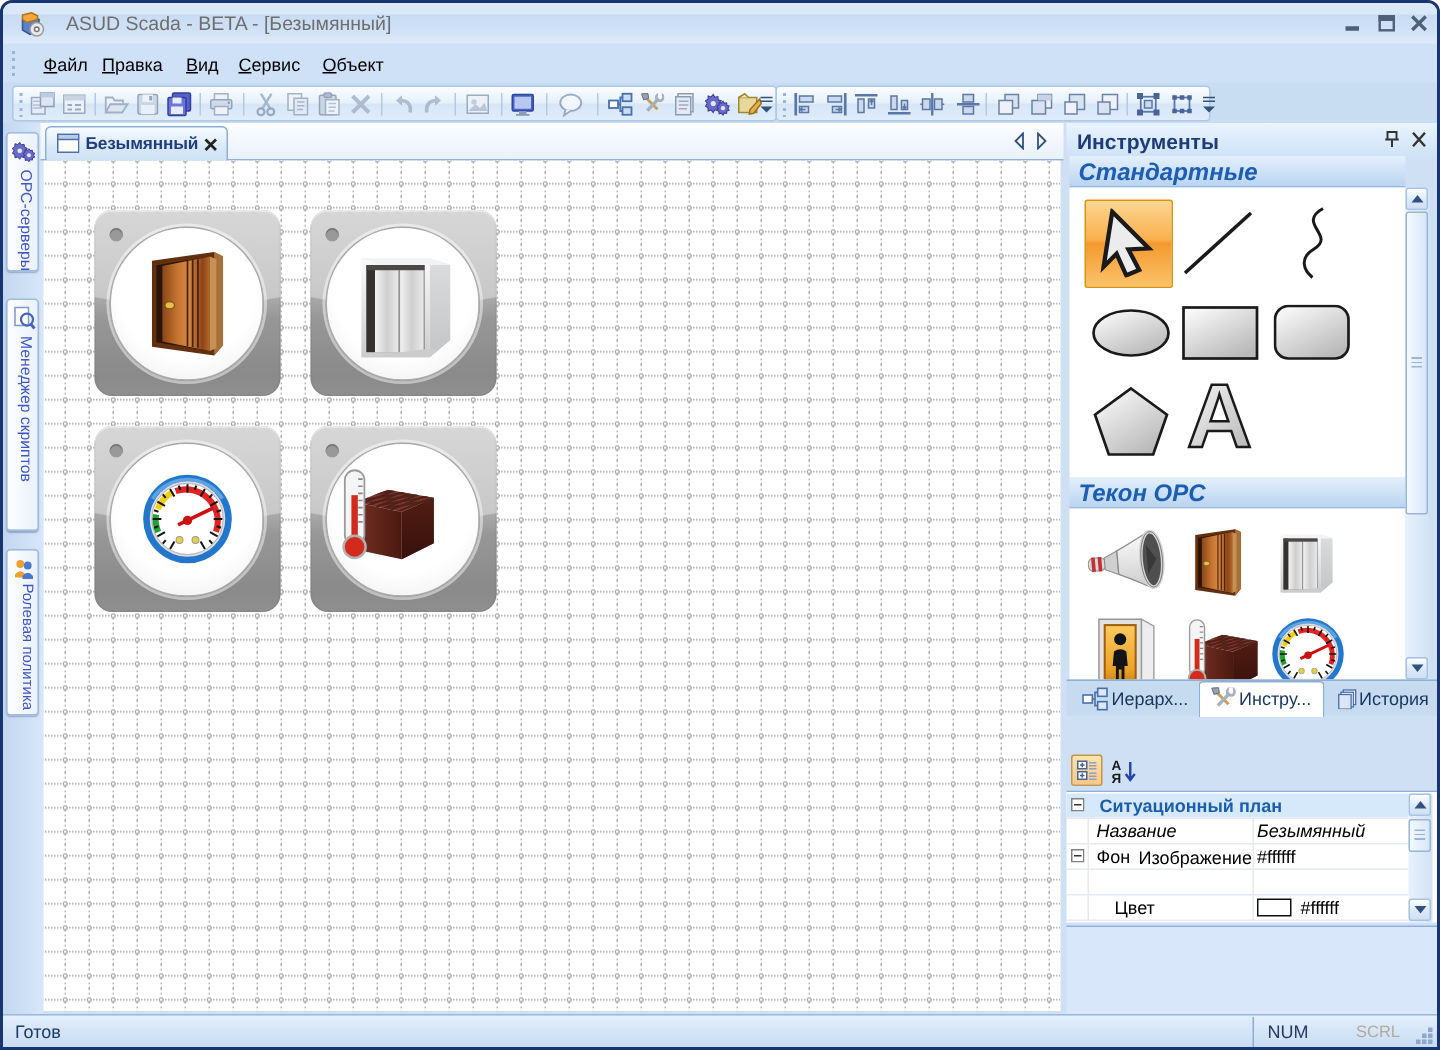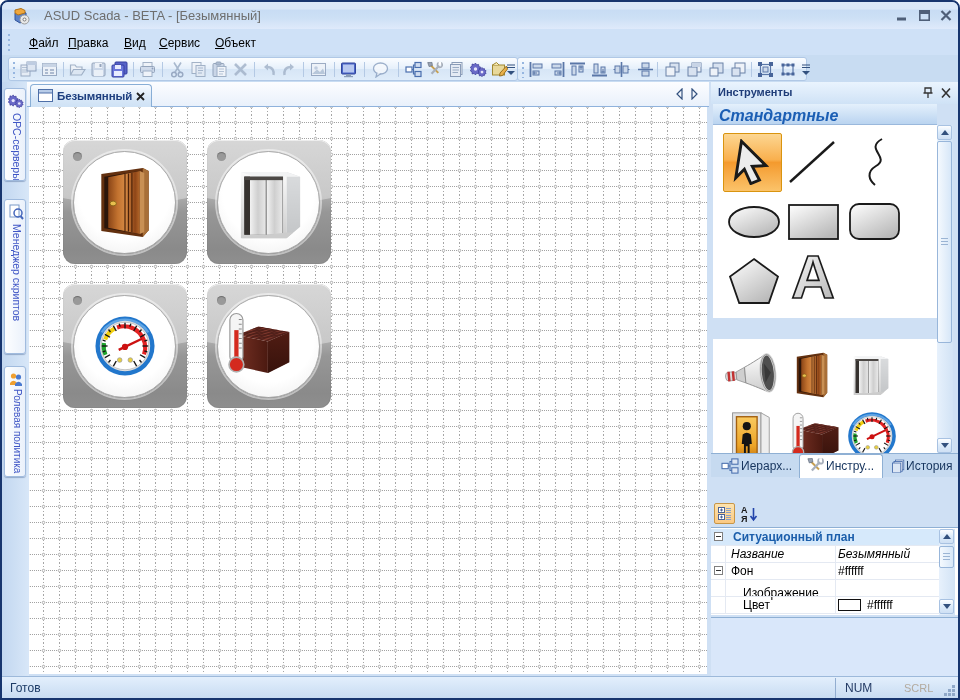--- a/index.html
+++ b/index.html
@@ -46,21 +46,21 @@
   background:linear-gradient(#fcfdff,#e9f1fb); border-bottom:1px solid #8fb2dc; }
 #doctab { position:absolute; left:3px; top:2px; width:122px; height:23px;
   background:linear-gradient(#f8fbff,#d9e8f8 60%,#cfe2f5); border:1px solid #88aed6; border-bottom:none;
   border-radius:4px 4px 0 0; }
 #doctab .txt { position:absolute; left:26px; top:4.5px; font-size:11.5px; font-weight:bold; color:#1e3f7f; letter-spacing:-0.1px; }
 #canvas { position:absolute; left:2px; top:25px; width:678px; height:567px; background:#fff; }
 
 
 #rightcol { left:709px; top:0; width:247px; height:594px; }
 .caption { position:absolute; left:0; width:247px; height:22px;
-  background:linear-gradient(#eaf4fe,#cfe2f6); font-size:11px; font-weight:bold; color:#1e3c78; }
+  background:linear-gradient(#eaf4fe,#cfe2f6); font-size:14px; font-weight:bold; color:#1e3c78; }
 .caption .t { position:absolute; left:7px; top:4px; }
 .secthdr { position:absolute; left:2px; width:224px; height:21px;
   background:linear-gradient(#e4f0fc,#bad4f0); border-bottom:1px solid #9ab8dc;
   font-size:16px; font-weight:bold; color:#1b5eb4;font-style:italic; }
 .secthdr span { position:absolute; left:6px; top:3px; }
 .white { position:absolute; left:2px; width:224px; background:#fff; }
 
 
 .sbar { position:absolute; width:16px; background:#dcEAf9; background:linear-gradient(90deg,#e7f1fc,#d2e3f5); }
 .sbtn { position:absolute; left:0px; width:15px; height:15px; border:1px solid #a8c2e2; border-radius:2px;
@@ -627,20 +627,23 @@
         <svg class="abs" style="left:136px;top:78px" width="52" height="38">
           <rect x="1" y="1" width="49" height="35" rx="9" fill="url(#shapegrad)" stroke="#1a1a1a" stroke-width="1.8"></rect>
         </svg>
         <svg class="abs" style="left:14px;top:132px" width="54" height="48">
           <path d="M27,2 L51,19.5 L41.8,46 L12.2,46 L3,19.5 Z" fill="url(#shapegrad)" stroke="#1a1a1a" stroke-width="1.8"></path>
         </svg>
         <svg class="abs" style="left:74px;top:128px" width="52" height="50" viewBox="0 0 50 48">
           <text x="25" y="43" text-anchor="middle" font-family="Liberation Sans" font-size="58" font-weight="bold" fill="url(#shapegrad)" stroke="#1a1a1a" stroke-width="1.6">A</text>
         </svg>
       </div>
+      <div class="secthdr" style="top:236px;">
+          <span>Текон ОРС</span>
+        </div>
       <div class="white" style="top:257px;height:114px;overflow:hidden;" id="opctools">
         <svg class="abs" style="left:12px;top:14px" width="56" height="42">
             <use href="#i-horn"></use>
           </svg>
         <svg class="abs" style="left:80px;top:11px" width="38" height="50" viewBox="0 0 60 76">
             <use href="#i-door"></use>
           </svg>
         <svg class="abs" style="left:134px;top:12px" width="48" height="48" viewBox="0 0 64 72">
             <use href="#i-elev"></use>
           </svg>
@@ -704,21 +707,21 @@
               <span class="val">Безымянный</span>
             </div>
           <div class="prow" style="top:34px;">
               <span class="name">Фон</span>
               <span class="val">#ffffff</span>
             </div>
           <svg class="abs" style="left:3px;top:38px" width="9" height="9" viewBox="0 0 9 9">
               <rect x="0.5" y="0.5" width="8" height="8" fill="#fff" stroke="#808080"></rect>
               <path d="M2,4.5 L7,4.5" stroke="#333"></path>
             </svg>
-          <div class="prow" style="top:56px;">
+          <div class="prow" style="top:35px;margin-left:16px;">
               <span class="name" style="left:32px;">Изображение</span>
             </div>
           <div class="prow" style="top:68px;">
               <span class="name" style="left:32px;">Цвет</span>
             <span class="abs" style="left:127px;top:2.5px;width:23px;height:12px;background:#fff;border:1.5px solid #111;"></span>
             <span class="val" style="left:156px;">#ffffff</span>
             </div>
           <div class="pline" style="left:0;top:17px;width:228px;height:1px;"></div>
           <div class="pline" style="left:0;top:34px;width:228px;height:1px;"></div>
           <div class="pline" style="left:0;top:51px;width:228px;height:1px;"></div>

